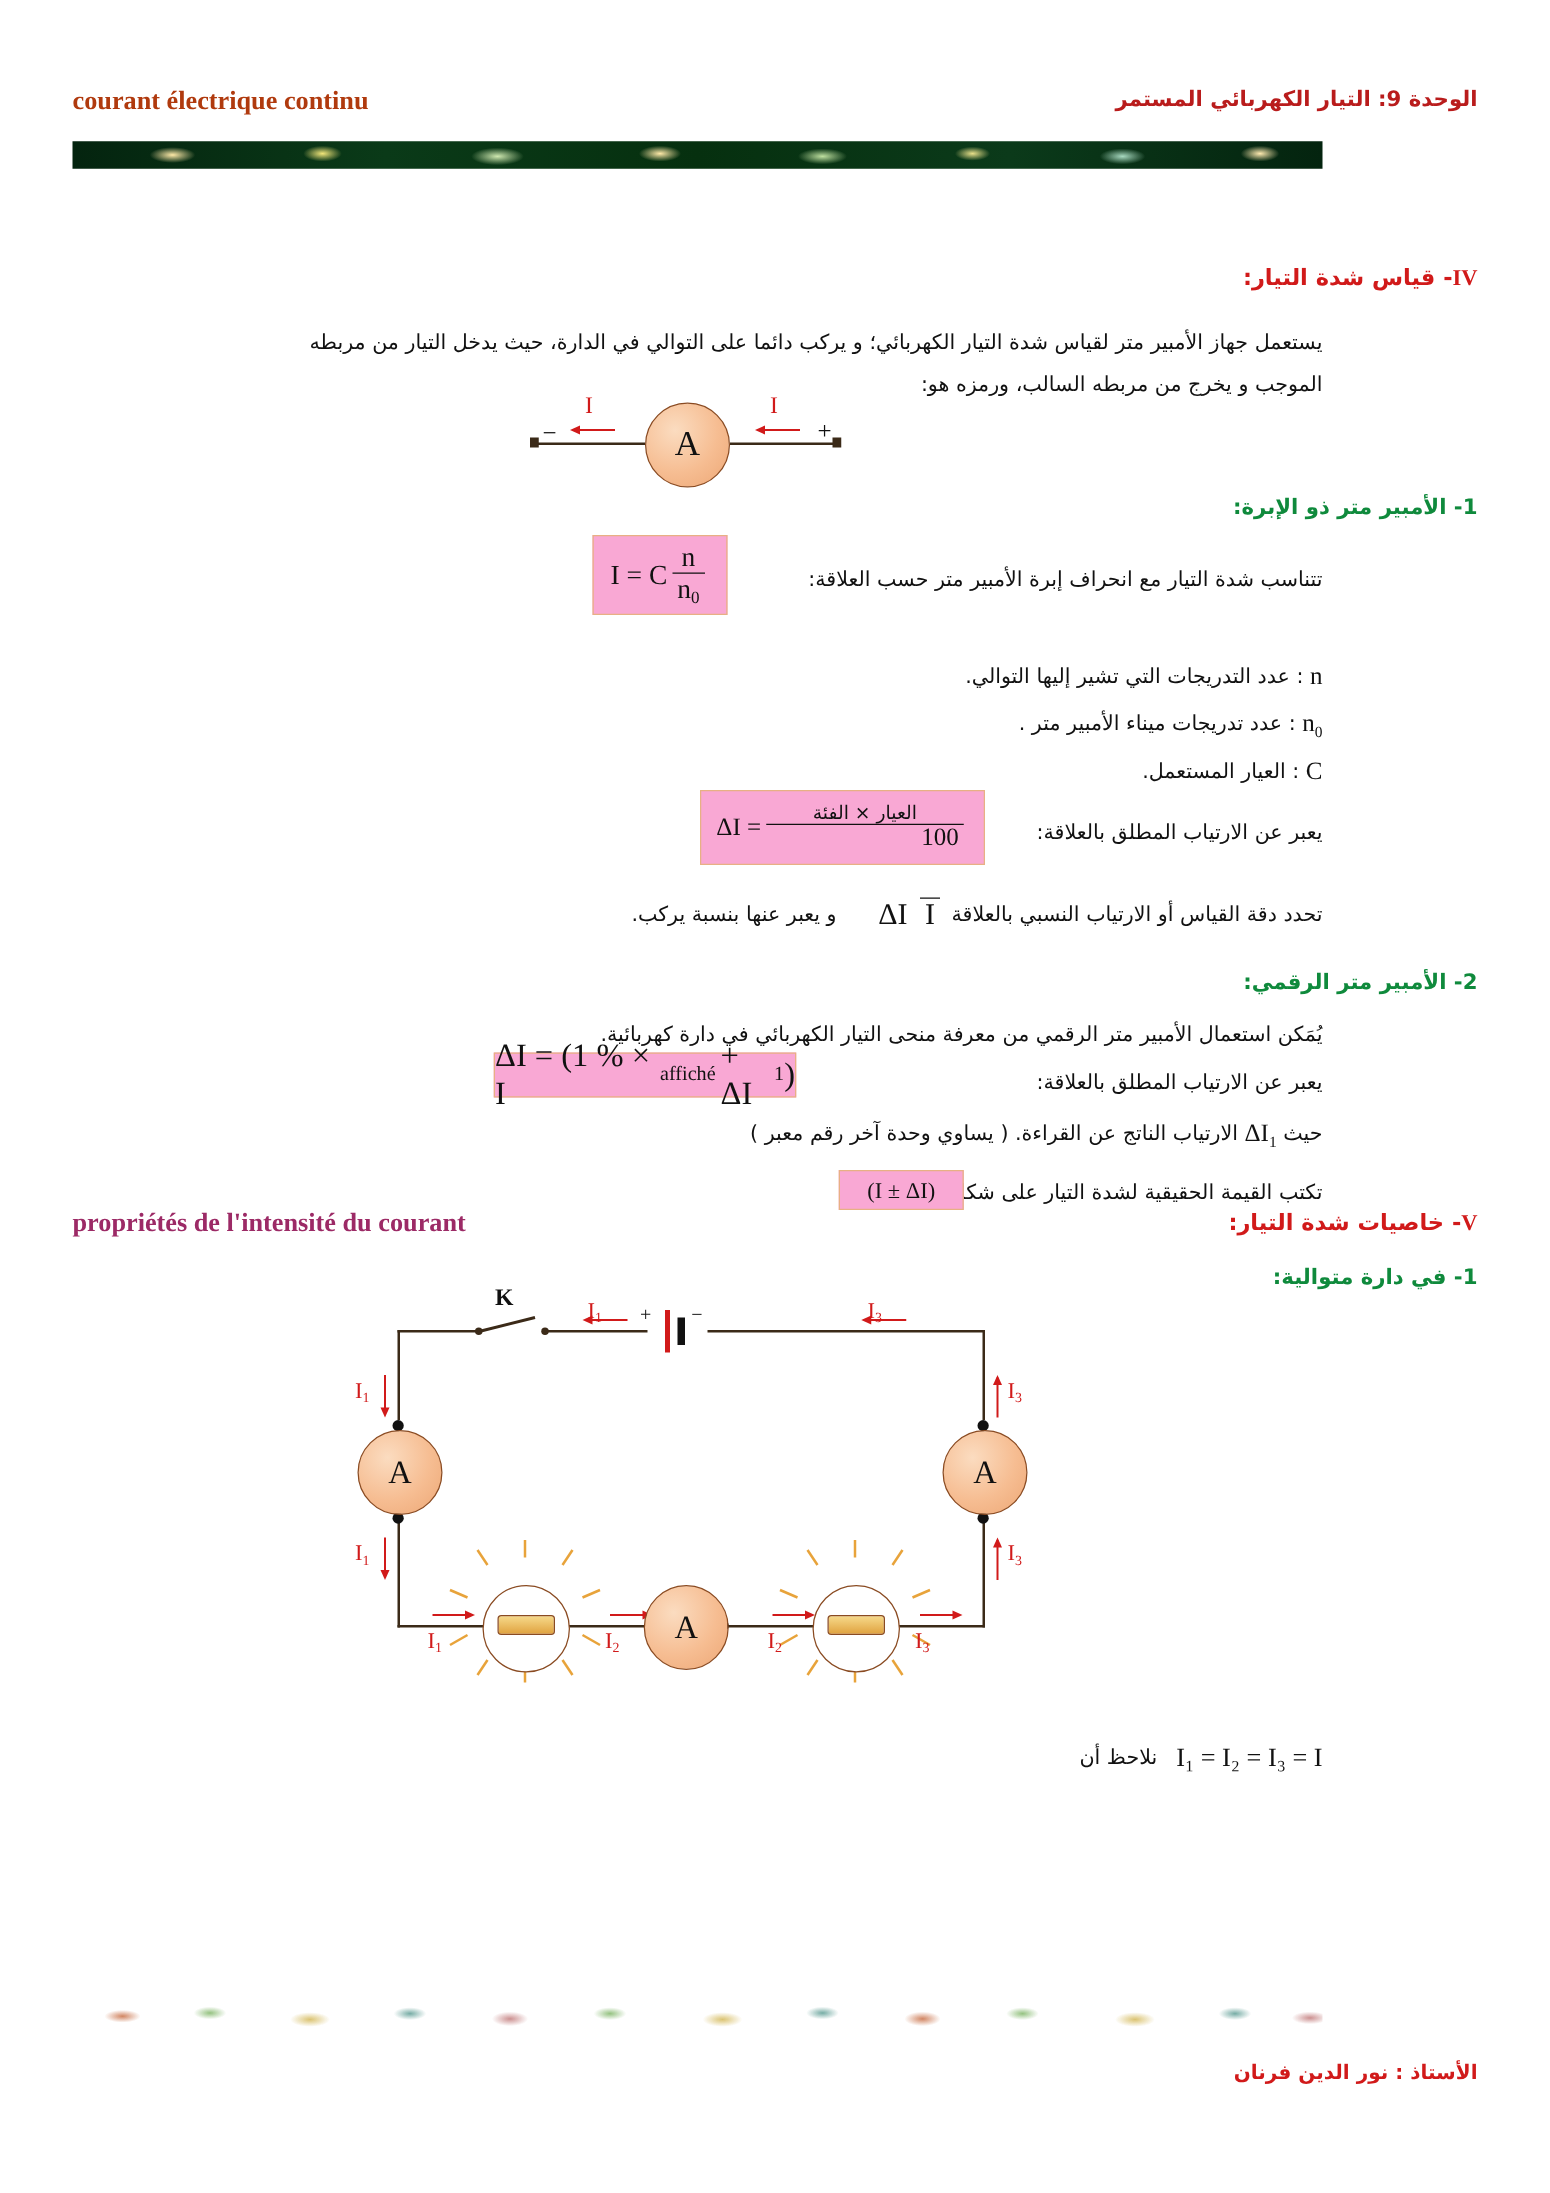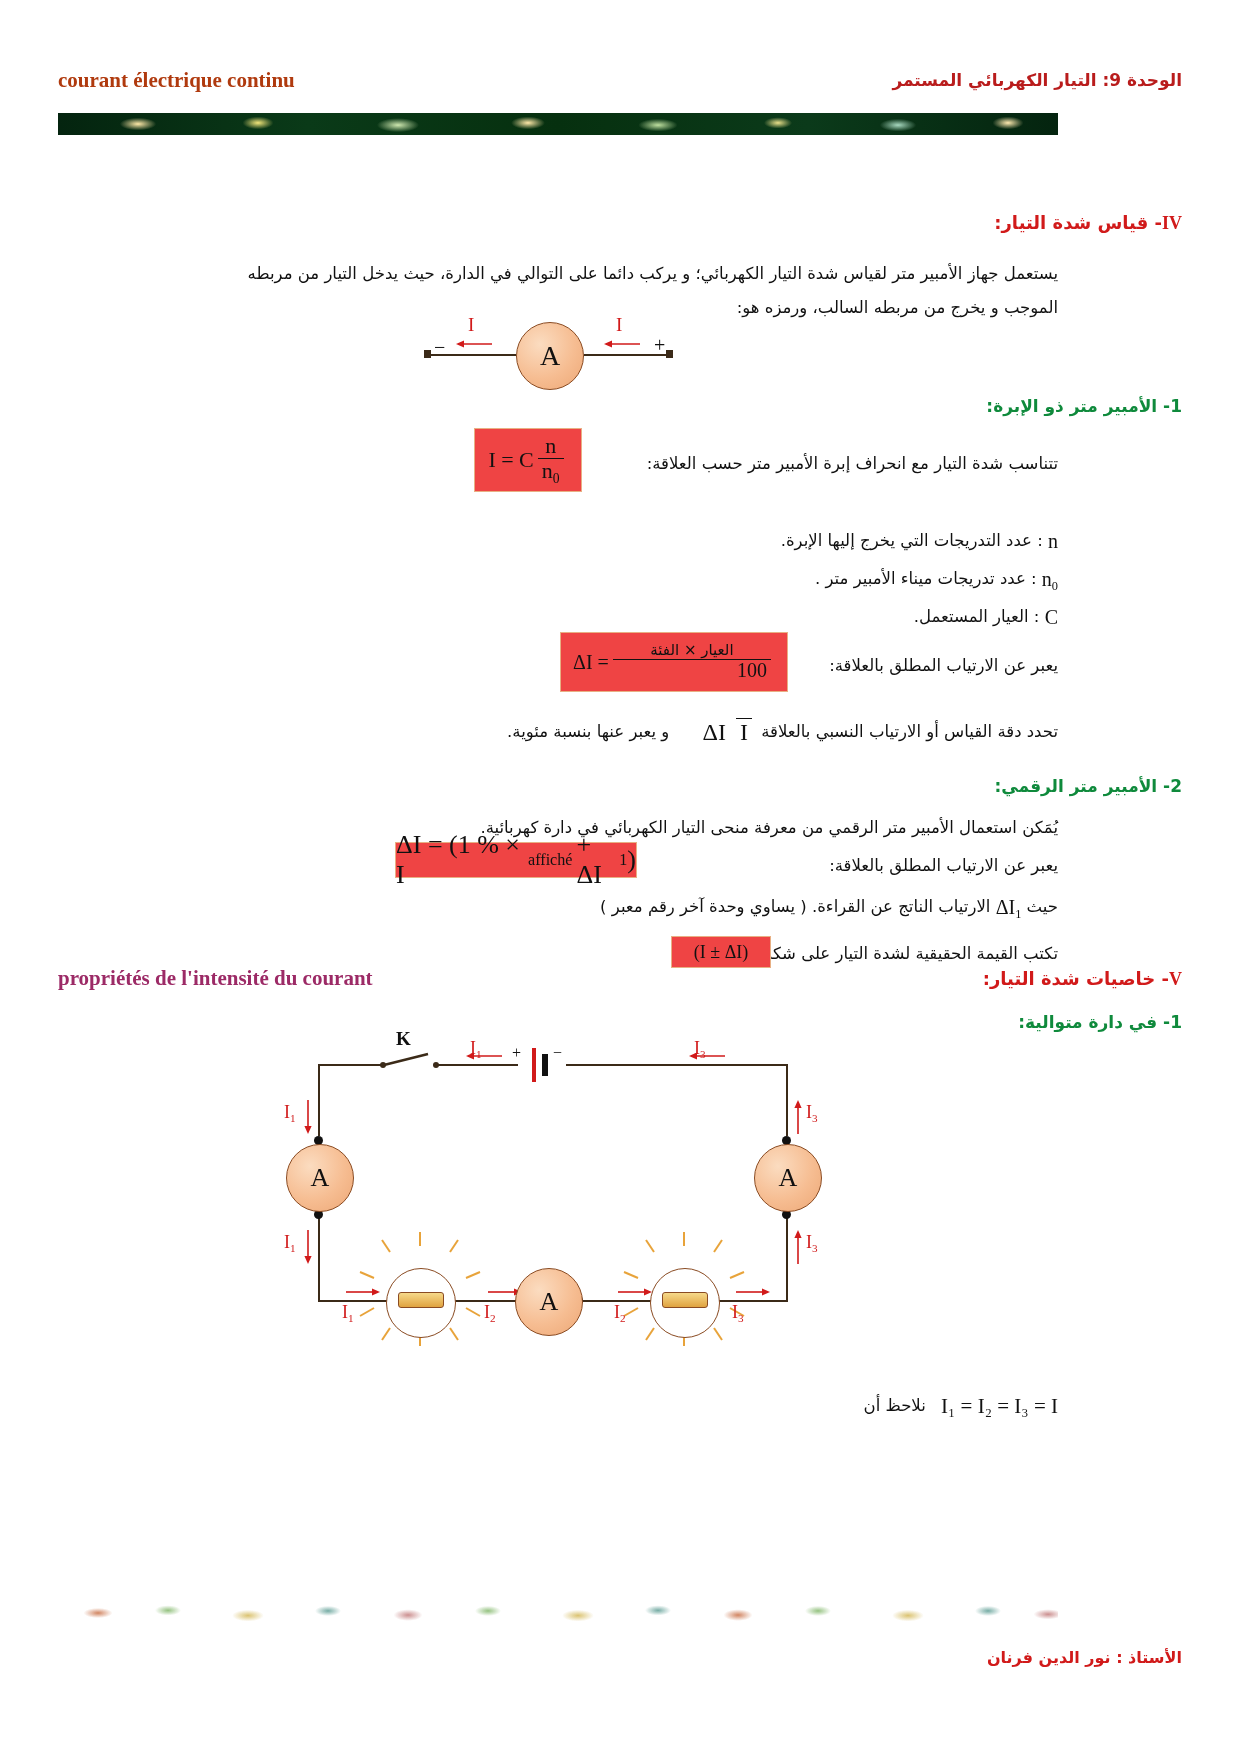--- a/index.html
+++ b/index.html
@@ -54,21 +54,21 @@
     font-size:18px;color:#d11a1a;
   }
   .title-purple{
     position:absolute;left:58px;
     font-family:"Liberation Serif", serif;font-weight:bold;
     font-size:21px;color:#9c2a66;
   }
 
   
   .fbox{
-    position:absolute;background:#ef4444;border:1px solid #e8b084;
+    position:absolute;background:#f9a8d4;border:1px solid #e8b084;
     font-family:"Liberation Serif", serif;color:#111;
     display:flex;align-items:center;justify-content:center;
   }
   .frac{display:inline-flex;flex-direction:column;align-items:center;
         vertical-align:middle;margin:0 4px;line-height:1.05;}
   .frac .num{padding:0 4px;}
   .frac .den{border-top:1.4px solid #111;padding:0 4px;}
   .sub{font-size:.62em;vertical-align:-0.35em;}
 
   .inline-math{
@@ -183,21 +183,21 @@
   <div class="fbox" style="left:474px;top:428px;width:106px;height:62px;font-size:22px;">
     <span>I = C</span>
     <span class="frac">
       <span class="num">n</span>
       <span class="den"><span>n</span><span class="sub">0</span></span>
     </span>
   </div>
 
   <div class="ar" style="left:58px;top:522px;width:1000px;">
     <span class="inline-math">n</span>
-    <span>: عدد التدريجات التي يخرج إليها الإبرة.</span>
+    <span>: عدد التدريجات التي تشير إليها التوالي.</span>
   </div>
   <div class="ar" style="left:58px;top:560px;width:1000px;">
     <span class="inline-math"><span>n</span><span class="sub">0</span></span>
     <span>: عدد تدريجات ميناء الأمبير متر .</span>
   </div>
   <div class="ar" style="left:58px;top:598px;width:1000px;">
     <span class="inline-math">C</span>
     <span>: العيار المستعمل.</span>
   </div>
 
@@ -209,21 +209,21 @@
       <span class="den" style="min-width:150px;text-align:right;">100</span>
     </span>
   </div>
 
   <div class="ar" style="left:58px;top:716px;width:1000px;">
     <span>تحدد دقة القياس أو الارتياب النسبي بالعلاقة</span>
     <span class="frac inline-math" style="font-size:24px;margin-left:24px;">
       <span class="num">ΔI</span>
       <span class="den">I</span>
     </span>
-    <span>و يعبر عنها بنسبة مئوية.</span>
+    <span>و يعبر عنها بنسبة يركب.</span>
   </div>
 
   <div class="title-green" style="right:58px;top:776px;">2- الأمبير متر الرقمي:</div>
   <div class="ar" style="left:58px;top:812px;width:1000px;">يُمَكن استعمال الأمبير متر الرقمي من معرفة منحى التيار الكهربائي في دارة كهربائية.</div>
 
   <div class="ar" style="left:58px;top:850px;width:1000px;">يعبر عن الارتياب المطلق بالعلاقة:</div>
   <div class="fbox" style="left:395px;top:842px;width:240px;height:34px;font-size:26px;">
     <span>ΔI = (1 % × I</span>
       <span class="sub">affiché</span>
       <span style="margin-left:4px">+ ΔI</span>

